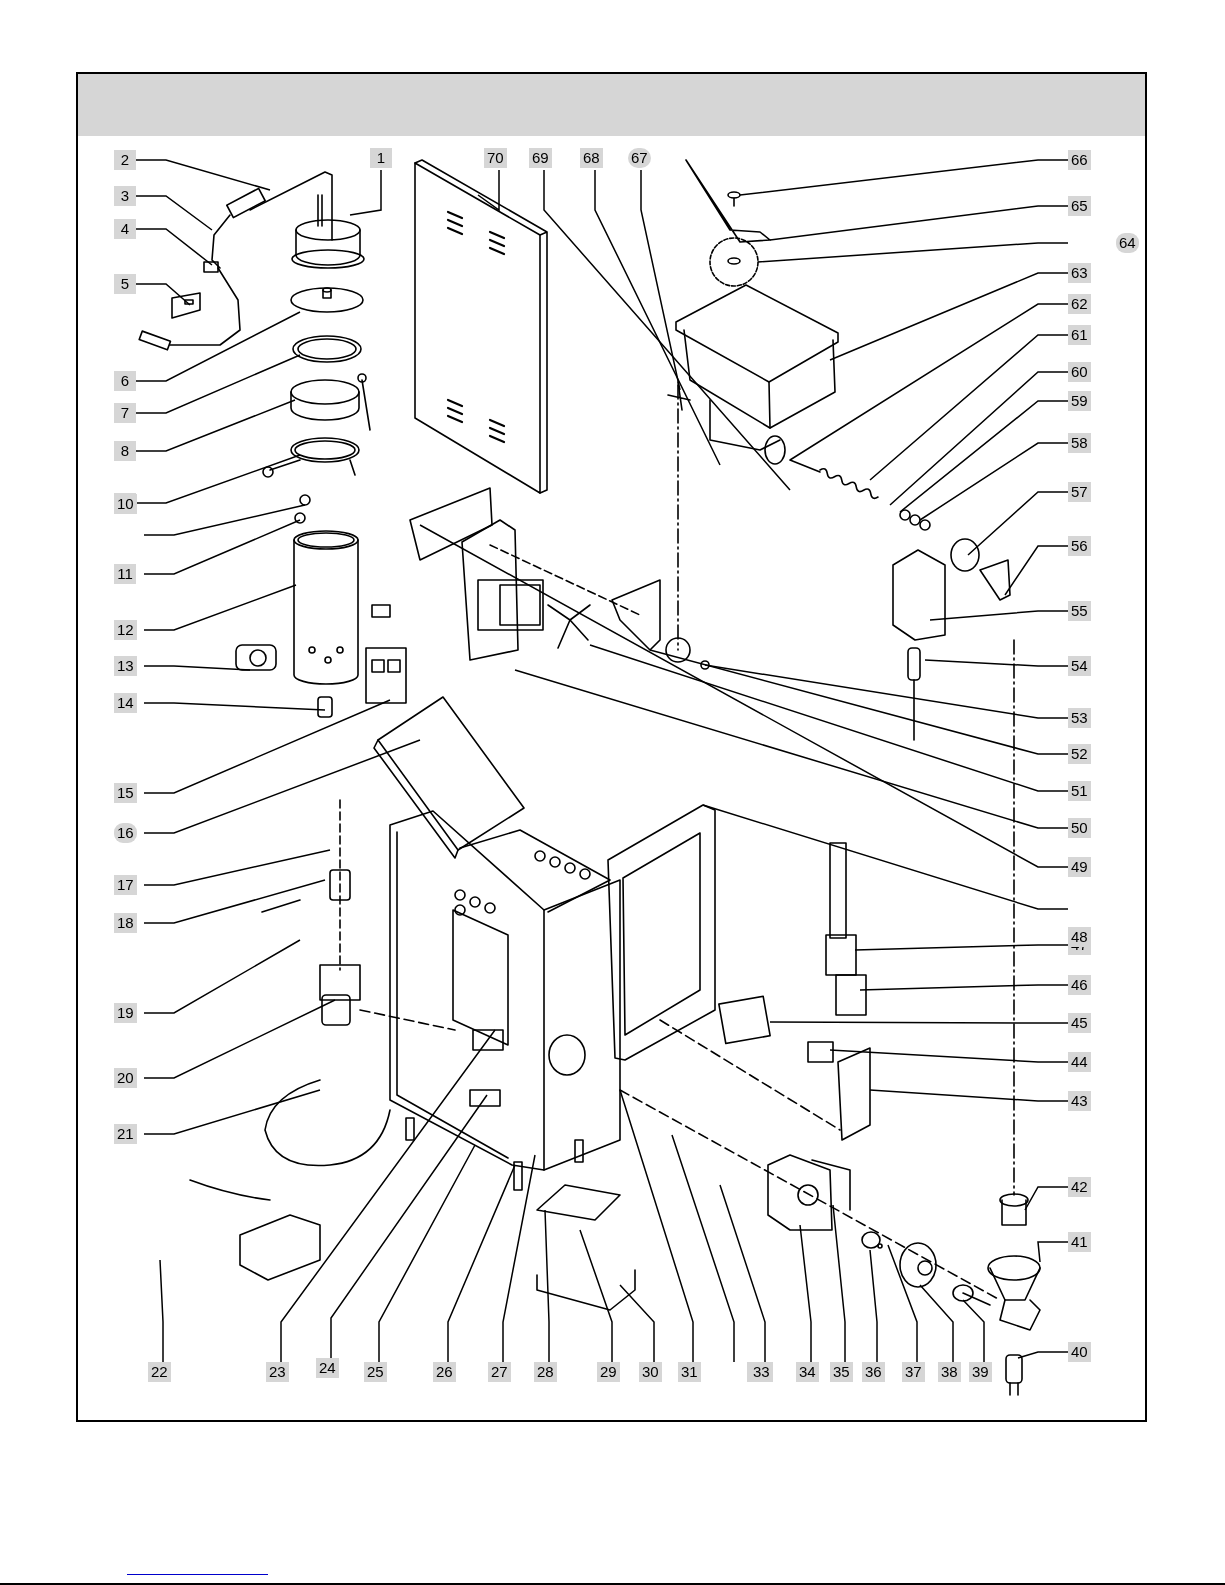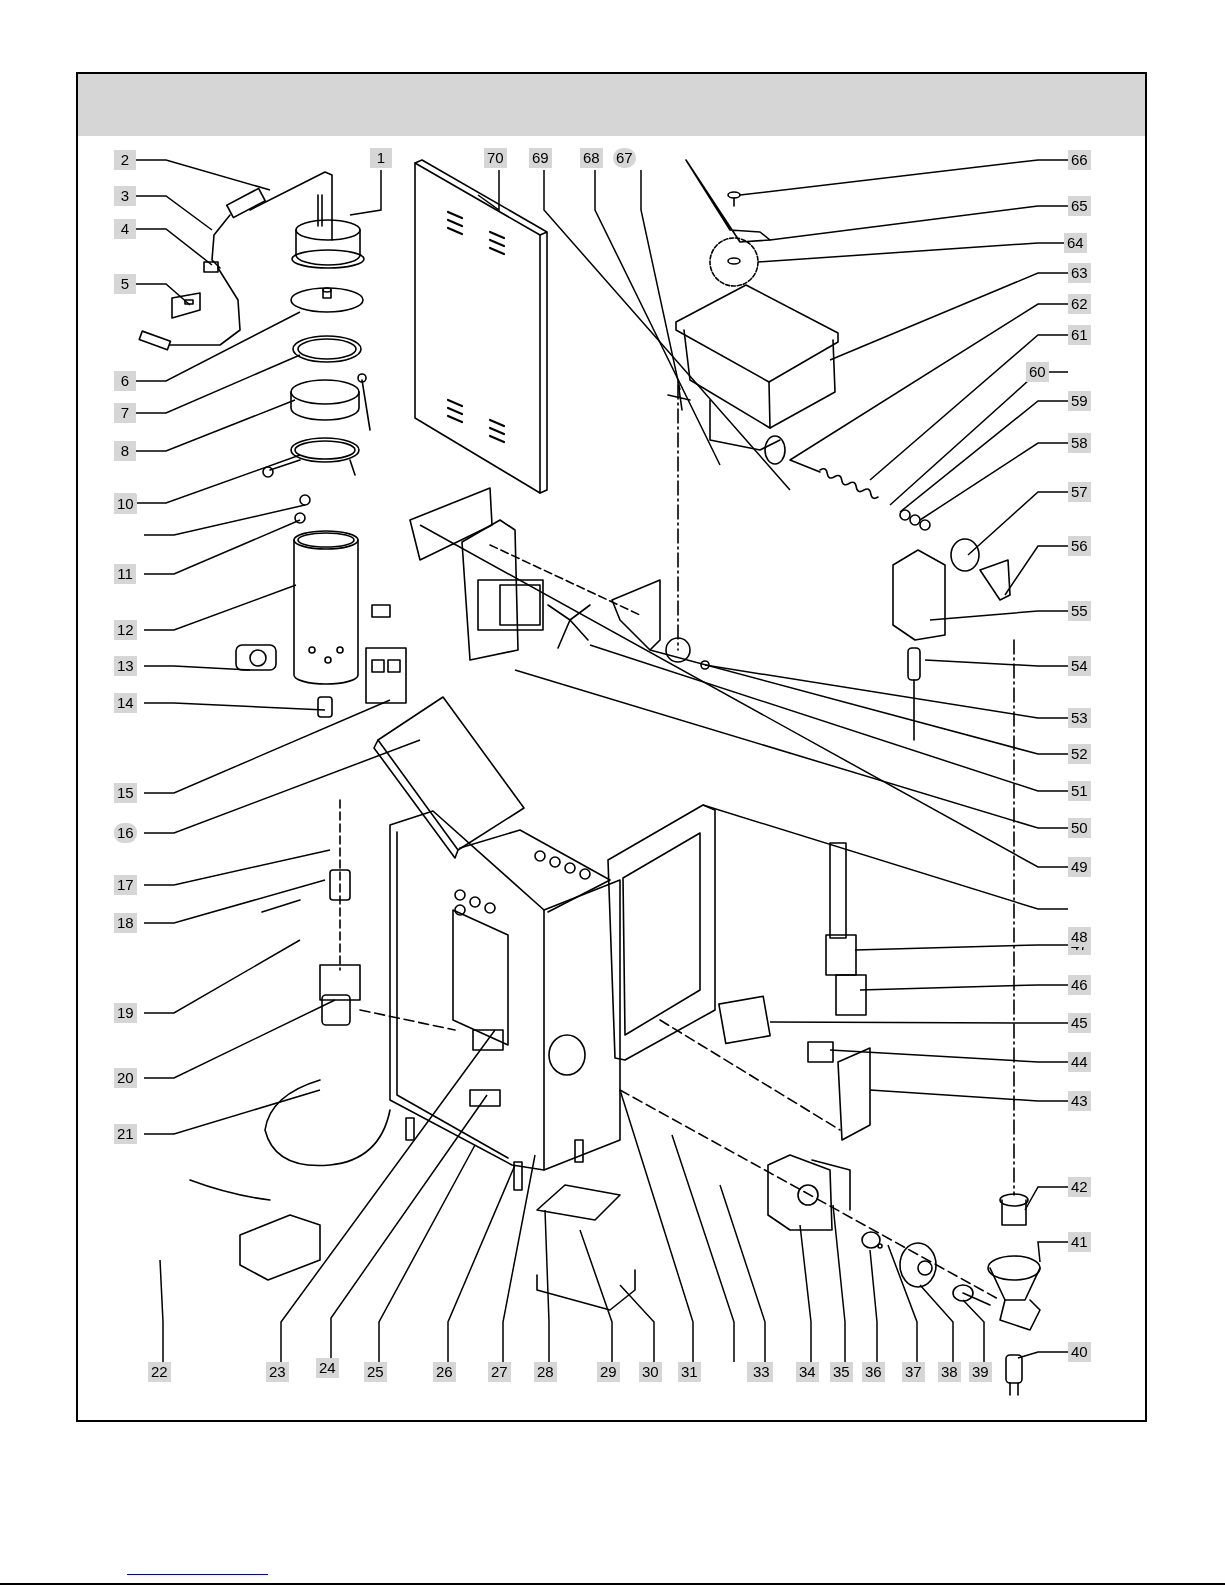--- a/index.html
+++ b/index.html
@@ -411,27 +411,27 @@
     <div class="lbl" style="left: 1068px; top: 818px;">50</div>
     <div class="lbl" style="left: 1068px; top: 781px;">51</div>
     <div class="lbl" style="left: 1068px; top: 744px;">52</div>
     <div class="lbl" style="left: 1068px; top: 708px;">53</div>
     <div class="lbl" style="left: 1068px; top: 656px;">54</div>
     <div class="lbl" style="left: 1068px; top: 601px;">55</div>
     <div class="lbl" style="left: 1068px; top: 536px;">56</div>
     <div class="lbl" style="left: 1068px; top: 482px;">57</div>
     <div class="lbl" style="left: 1068px; top: 433px;">58</div>
     <div class="lbl" style="left: 1068px; top: 391px; text-align: center;">59</div>
-    <div class="lbl" style="left: 1026px; top: 362px;">60</div>
+    <div class="lbl" style="left: 1068px; top: 362px;">60</div>
     <div class="lbl" style="left: 1068px; top: 325px;">61</div>
     <div class="lbl" style="left: 1068px; top: 294px;">62</div>
     <div class="lbl" style="left: 1068px; top: 263px;">63</div>
-    <div class="lbl" style="left: 1064px; top: 233px;">64</div>
+    <div class="lbl" style="left: 1116px; top: 233px; border-radius: 9px;">64</div>
     <div class="lbl" style="left: 1068px; top: 196px;">65</div>
     <div class="lbl" style="left: 1068px; top: 150px;">66</div>
-    <div class="lbl" style="left: 613px; top: 148px; border-radius: 10px;">67</div>
+    <div class="lbl" style="left: 628px; top: 148px; border-radius: 10px;">67</div>
     <div class="lbl" style="left: 580px; top: 148px;">68</div>
     <div class="lbl" style="left: 529px; top: 148px;">69</div>
     <div class="lbl" style="left: 484px; top: 148px;">70</div>
   </div>
 
 <div id="bottom-link"></div>
 <div id="bottom-rule"></div>
 
 </body></html>

